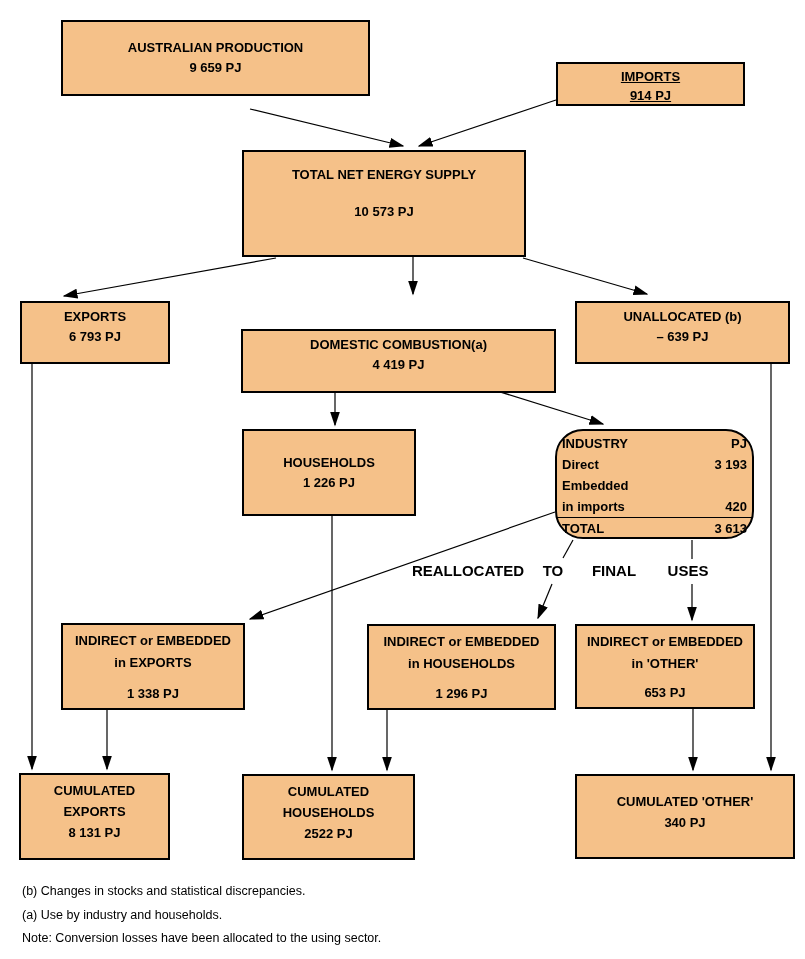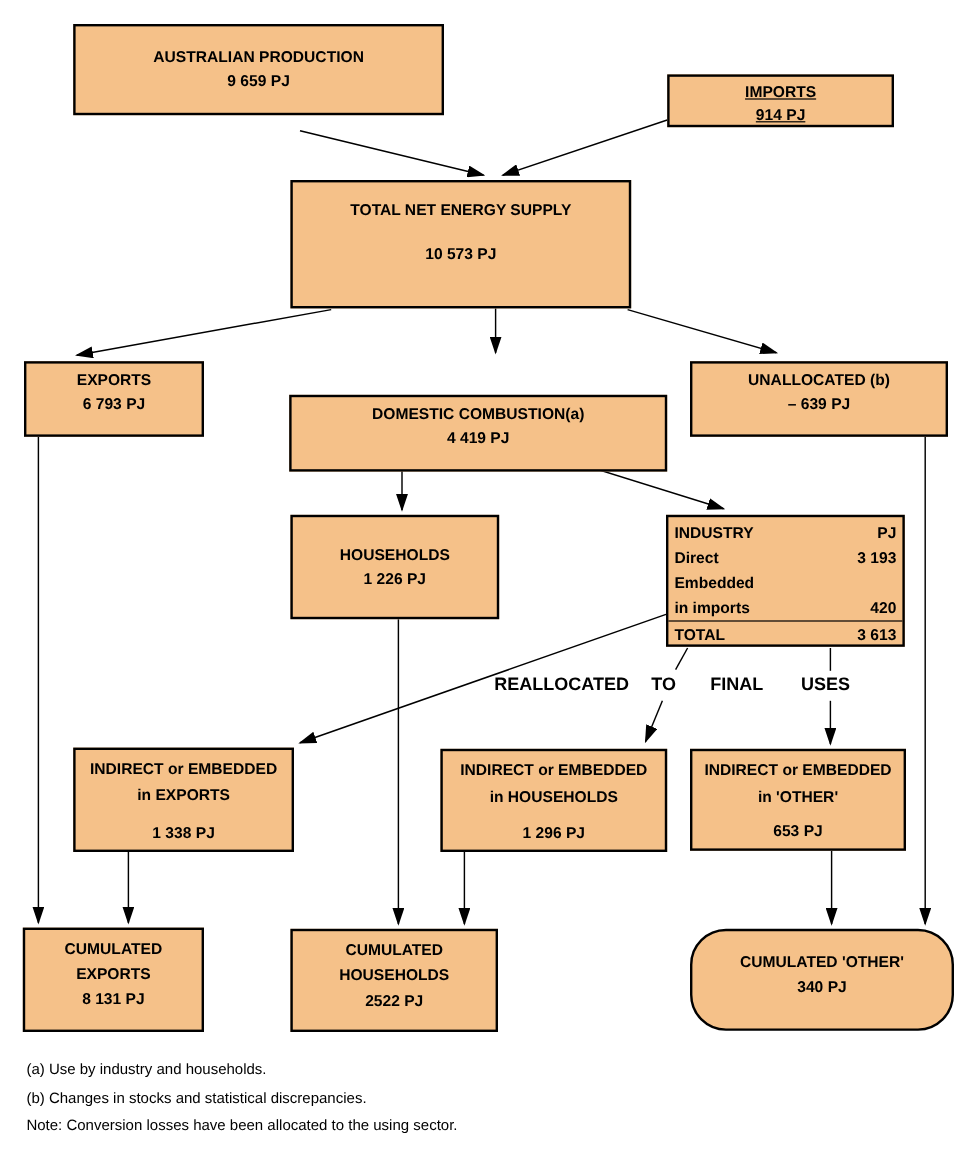--- a/index.html
+++ b/index.html
@@ -98,21 +98,21 @@
   <div class="box bias-sm" style="left:575px;top:301px;width:215px;height:63px;">
     <div>UNALLOCATED (b)</div>
     <div>– 639 PJ</div>
   </div>
 
   <div class="box" style="left:242px;top:429px;width:174px;height:87px;">
     <div>HOUSEHOLDS</div>
     <div>1 226 PJ</div>
   </div>
 
-  <div class="box industry-box" style="left:555px;top:429px;width:199px;height:110px;">
+  <div class="box industry-box" style="left:555px;top:429px;width:199px;height:110px;border-radius:28px;">
     <div class="industry-row">
       <span>INDUSTRY</span>
       <span>PJ</span>
     </div>
     <div class="industry-row">
       <span>Direct</span>
       <span>3 193</span>
     </div>
     <div class="industry-row regular">
       <span>Embedded</span>
@@ -156,24 +156,24 @@
     <div>EXPORTS</div>
     <div>8 131 PJ</div>
   </div>
 
   <div class="box bias-cum" style="left:242px;top:774px;width:173px;height:86px;">
     <div>CUMULATED</div>
     <div>HOUSEHOLDS</div>
     <div>2522 PJ</div>
   </div>
 
-  <div class="box bias-cum2" style="left:575px;top:774px;width:220px;height:85px;border-radius:30px;">
+  <div class="box bias-cum2" style="left:575px;top:774px;width:220px;height:85px;">
     <div>CUMULATED 'OTHER'</div>
     <div>340 PJ</div>
   </div>
 
   <div id="notes">
+    <div>(b) Changes in stocks and statistical discrepancies.</div>
     <div>(a) Use by industry and households.</div>
-    <div>(b) Changes in stocks and statistical discrepancies.</div>
     <div>Note: Conversion losses have been allocated to the using sector.</div>
   </div>
 
 </div>
 
 </body></html>

